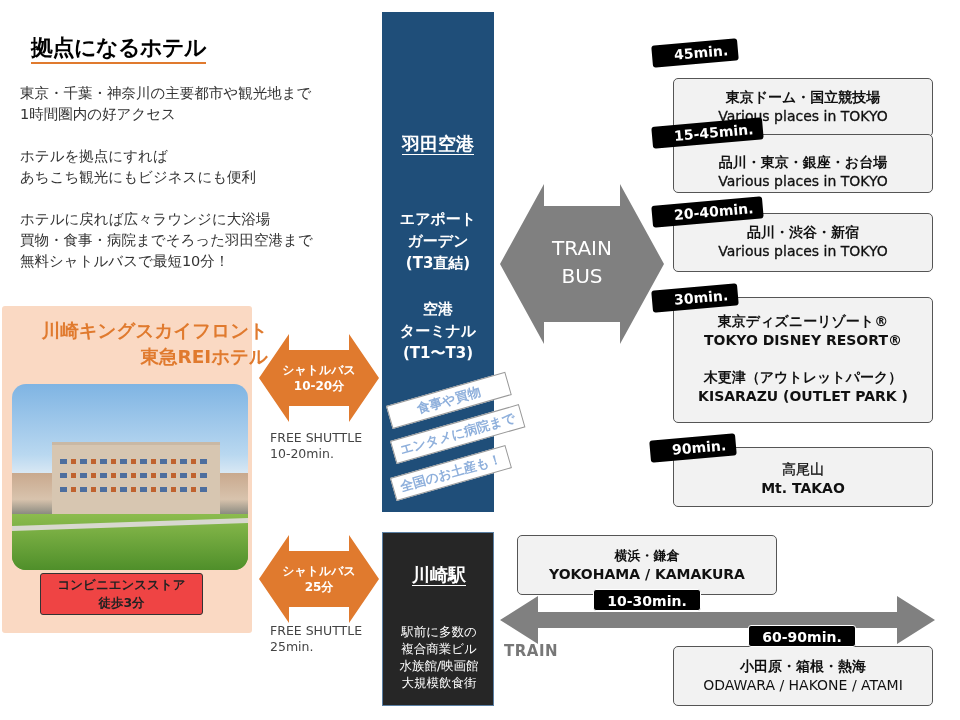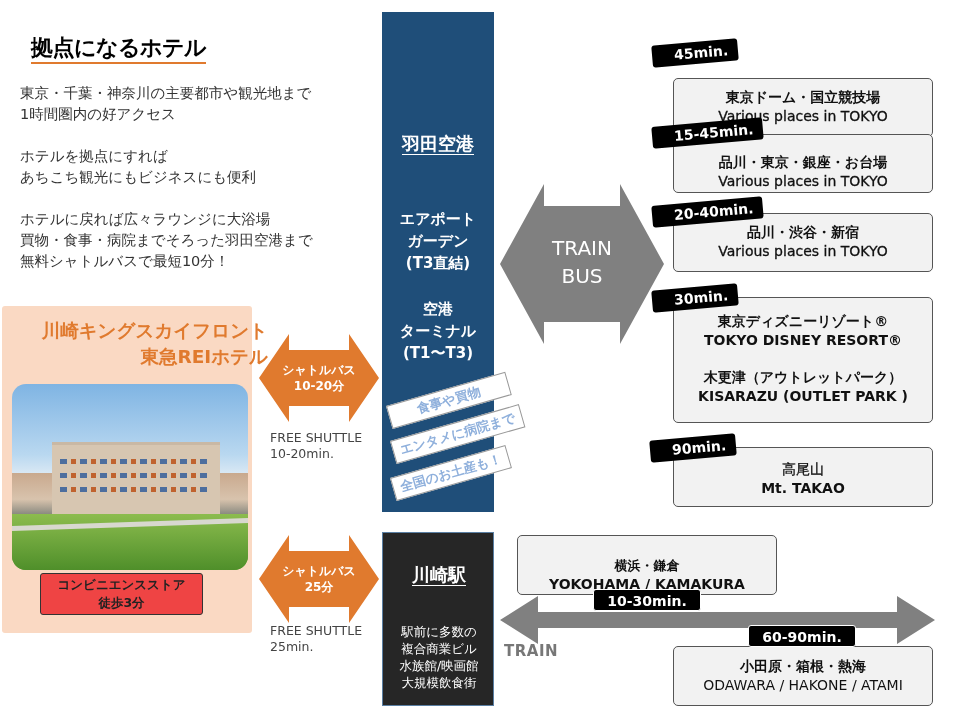--- a/index.html
+++ b/index.html
@@ -167,21 +167,21 @@
   <div>KISARAZU (OUTLET PARK )</div>
 </div>
 <div class="abs time-tag" style="left:652px; top:287px;">30min.</div>
 
 <div class="abs dest-box" style="left:673px; top:447px; width:260px; height:60px; padding-top:12px;">
   <div style="font-weight:normal; -webkit-text-stroke:0.3px #111;">高尾山</div>
   <div>Mt. TAKAO</div>
 </div>
 <div class="abs time-tag" style="left:650px; top:437px;">90min.</div>
 
-<div class="abs dest-box" style="left:517px; top:535px; width:260px; height:60px; padding-top:20px;">
+<div class="abs dest-box" style="left:517px; top:535px; width:260px; height:60px; padding-top:10px;">
   <div style="font-size:13px;">横浜・鎌倉</div>
   <div>YOKOHAMA / KAMAKURA</div>
 </div>
 
 <svg class="abs train-arrow" viewBox="0 0 435 48">
   <polygon points="0,24 38,0 38,16 397,16 397,0 435,24 397,48 397,32 38,32 38,48" fill="#808080"></polygon>
 </svg>
 <div class="abs flat-time" style="left:593px; top:589px; width:108px;">10-30min.</div>
 <div class="abs train-label">TRAIN</div>
 

